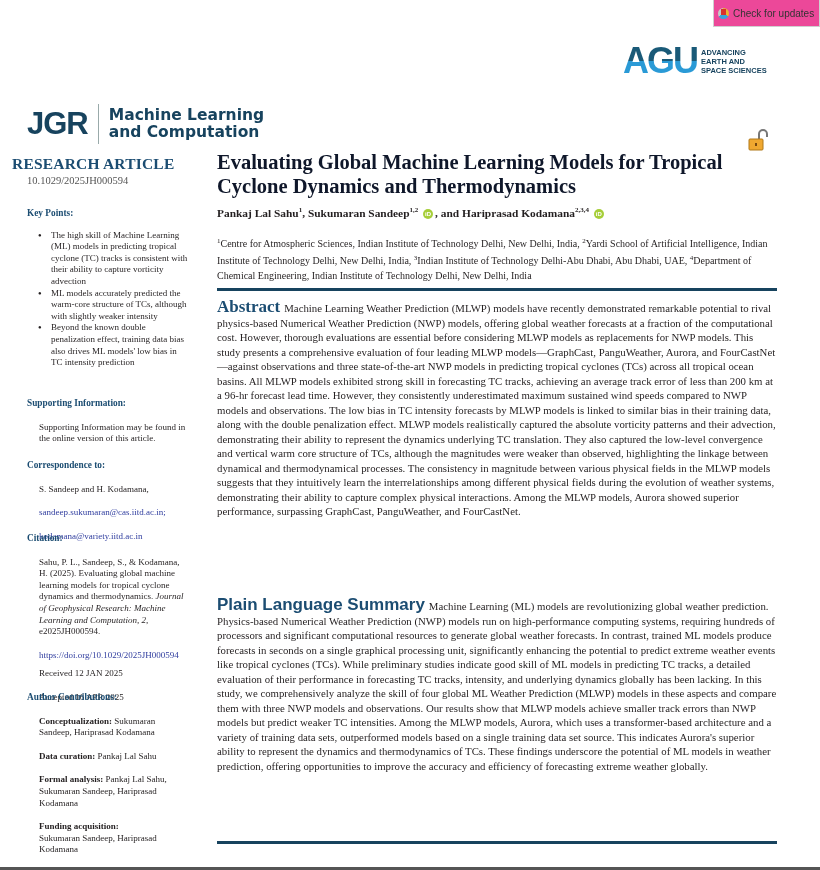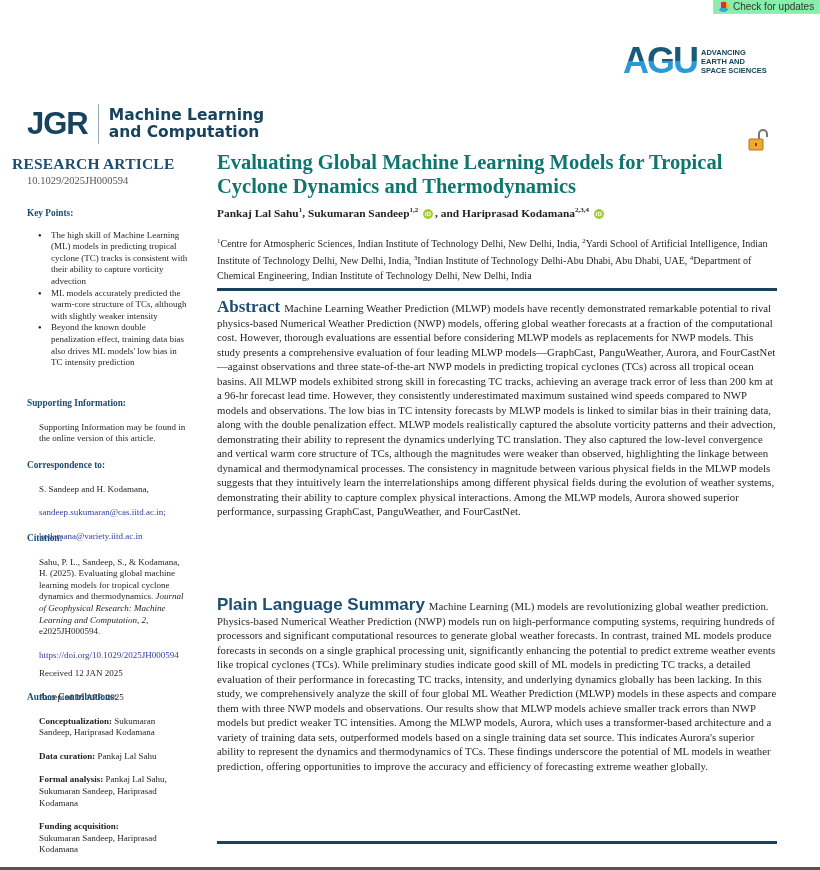--- a/index.html
+++ b/index.html
@@ -1,38 +1,38 @@
 <!DOCTYPE html>
 <html><head>
 <meta charset="utf-8">
 <style>
   html, body { margin:0; padding:0; }
   body { width:820px; height:870px; background:#fff; position:relative; overflow:hidden; font-family:"Liberation Serif", serif; color:#231f20; }
   .abs { position:absolute; }
-  .check-updates { left:713px; top:0; width:107px; height:14px; background:#86efac; border:1px solid #cfcfcf; border-top:none; box-sizing:border-box; font-family:"Liberation Sans", sans-serif; font-size:10px; color:#333; display:flex; align-items:center; gap:4px; padding-left:4px; }
+  .check-updates { left:713px; top:0; width:107px; height:27px; background:#ec4899; border:1px solid #cfcfcf; border-top:none; box-sizing:border-box; font-family:"Liberation Sans", sans-serif; font-size:10px; color:#333; display:flex; align-items:center; gap:4px; padding-left:4px; }
   .cu-icon { width:11px; height:11px; border-radius:50%; background:conic-gradient(#e8b830 0 33%, #3aa3d8 33% 66%, #c8c8c8 66% 100%); position:relative; }
   .cu-icon::after { content:""; position:absolute; left:3px; top:1px; width:5px; height:6px; background:#d9312a; }
   .agu { left:623px; top:44px; display:flex; align-items:center; gap:4px; }
   .agu-mark { font-family:"Liberation Sans", sans-serif; font-weight:900; font-size:36px; letter-spacing:-2px; line-height:34px; background:linear-gradient(180deg,#1a5a78 0 50%, #2a9ad6 50% 100%); -webkit-background-clip:text; background-clip:text; color:transparent; }
   .agu-text { font-family:"Liberation Sans", sans-serif; font-weight:700; font-size:7.5px; line-height:9px; color:#17435e; }
   .jgr { left:27px; top:104px; display:flex; align-items:center; }
   .jgr-mark { font-family:"Liberation Sans", sans-serif; font-weight:700; font-size:31px; color:#17435e; letter-spacing:-1px; }
   .jgr-sep { width:1px; height:40px; background:#9aa; margin:0 10px 0 10px; }
   .jgr-name { font-family:"DejaVu Sans", sans-serif; font-weight:600; font-size:15.5px; line-height:17px; color:#17435e; }
   .lock { left:748px; top:129px; width:22px; height:22px; }
   .side { left:27px; width:172px; font-size:9px; line-height:11.6px; color:#231f20; }
   .side h4 { margin:0 0 4px 0; font-size:9.3px; color:#1c4d72; font-weight:700; }
   .side p { margin:12px; }
   .ra { left:12px; top:155px; font-size:15.5px; font-weight:700; color:#1c4d72; letter-spacing:0.2px; }
   .doi-top { left:27px; top:175px; font-size:10.5px; color:#555; }
   .side ul { margin:10px; padding:0 0 0 14px; list-style:none; }
   .side li { position:relative; }
   .side li::before { content:"●"; position:absolute; left:-13px; font-size:6px; top:0; }
   .link { color:#3340a0; }
-  .title { left:217px; top:150px; width:560px; font-size:20.5px; line-height:24px; font-weight:700; color:#0f766e; }
+  .title { left:217px; top:150px; width:560px; font-size:20.5px; line-height:24px; font-weight:700; color:#0f172a; }
   .authors { left:217px; top:206px; font-size:11.4px; font-weight:700; }
   .orcid { display:inline-block; width:10px; height:10px; border-radius:50%; background:#a6ce39; color:#fff; font-size:6px; line-height:10px; text-align:center; font-family:"Liberation Sans",sans-serif; vertical-align:1px; margin:0 2px; }
   sup { font-size:7px; }
   .affil { left:217px; top:234px; width:575px; font-size:10px; line-height:14px; }
   .rule { left:217px; width:560px; height:3px; background:#17435e; }
   .body-text { left:217px; width:562px; font-size:10.8px; line-height:14.5px; text-align:left; }
   .sec-head { font-weight:700; color:#1c4d72; font-size:17px; margin-right:4px; }
   .plain-head { font-family:"Liberation Sans", sans-serif; }
   .bottom-bar { left:0; top:867px; width:820px; height:3px; background:#555; }
 </style>

